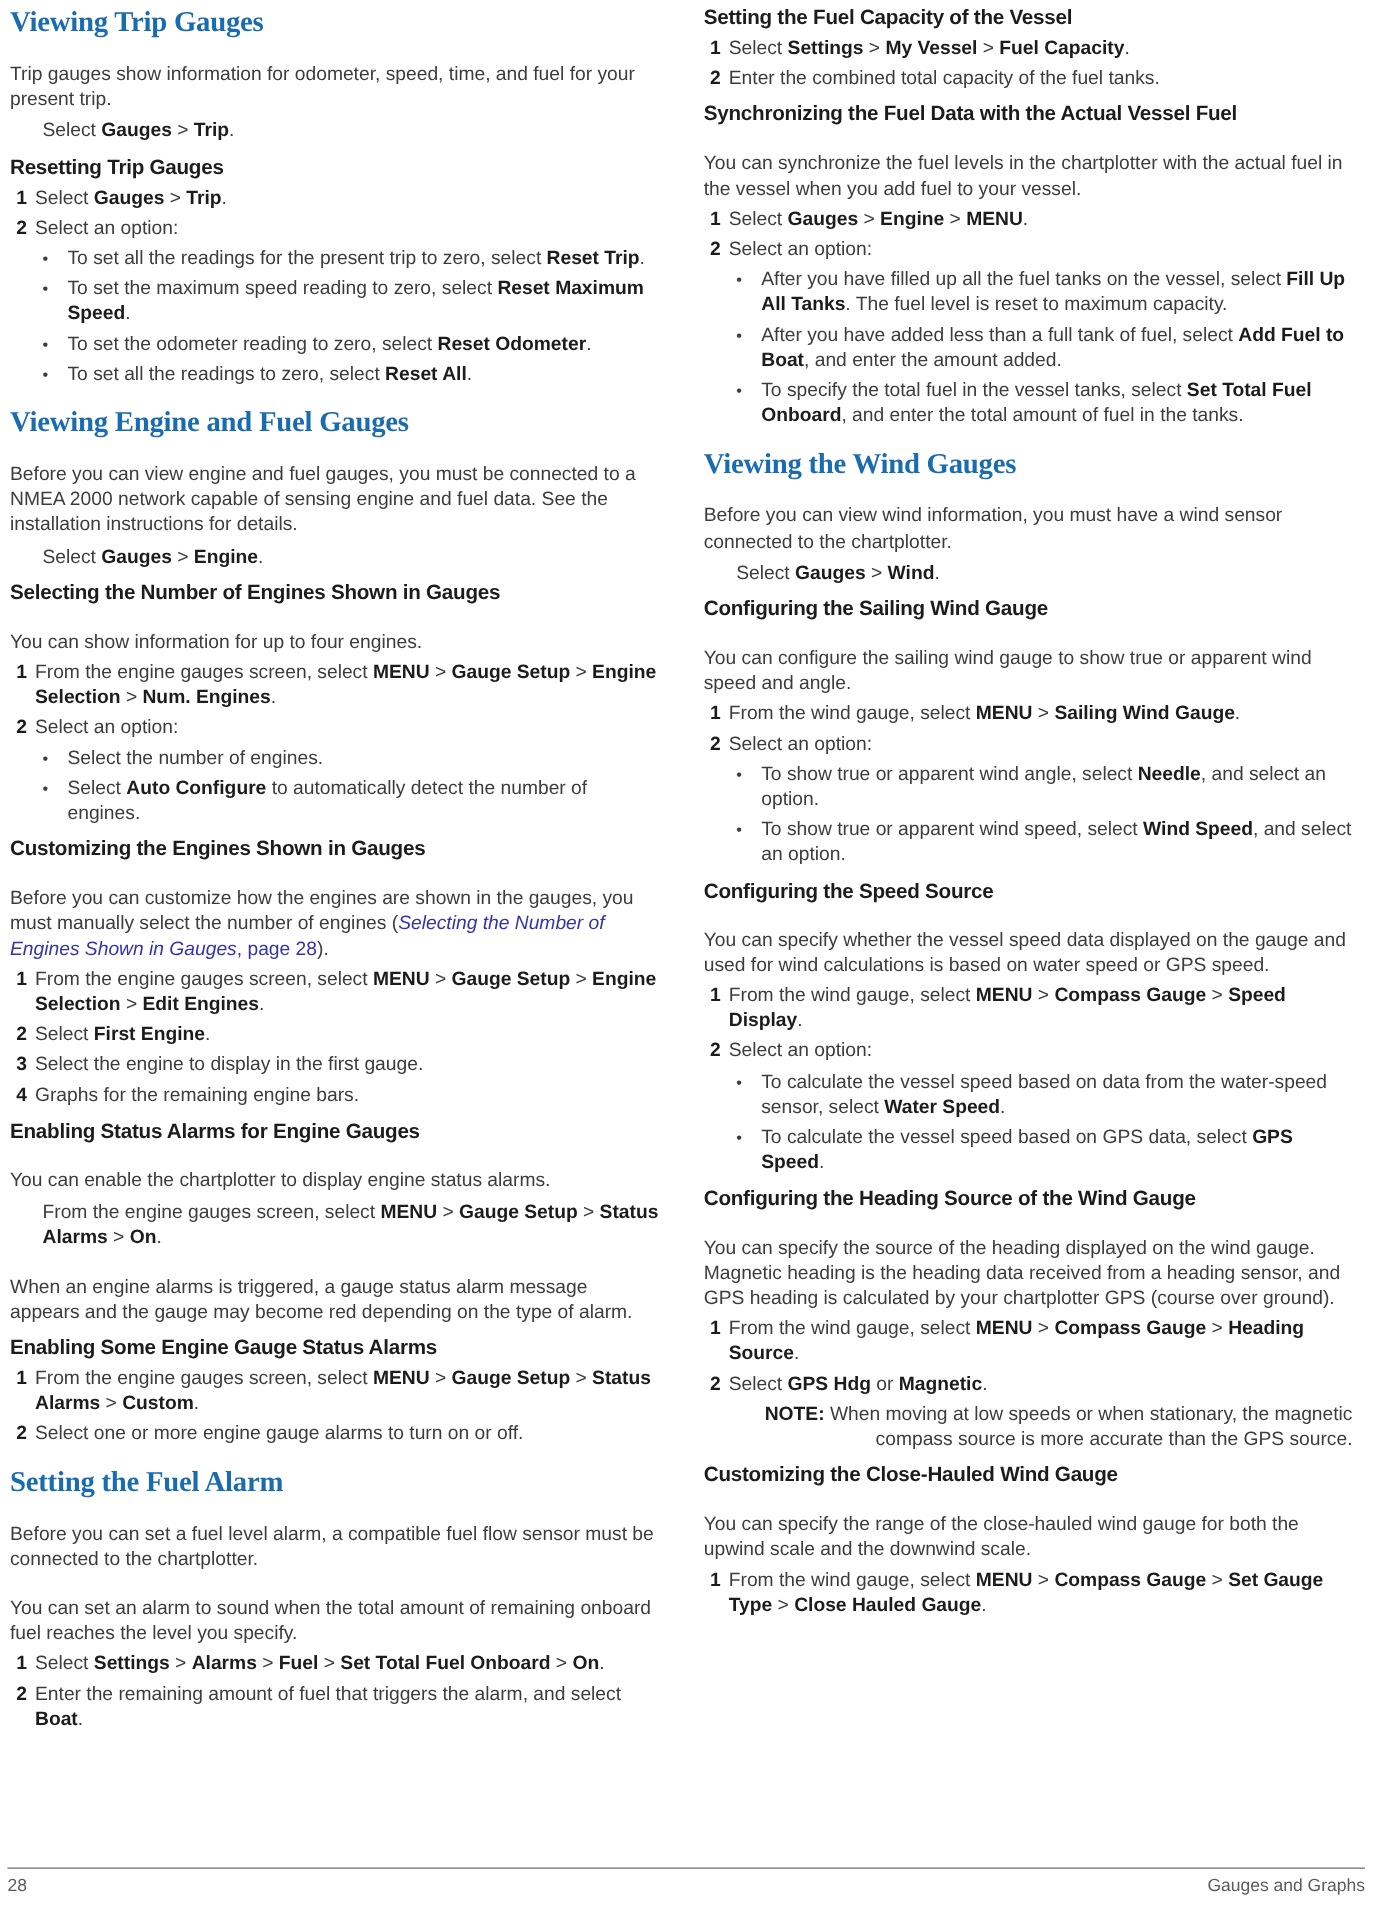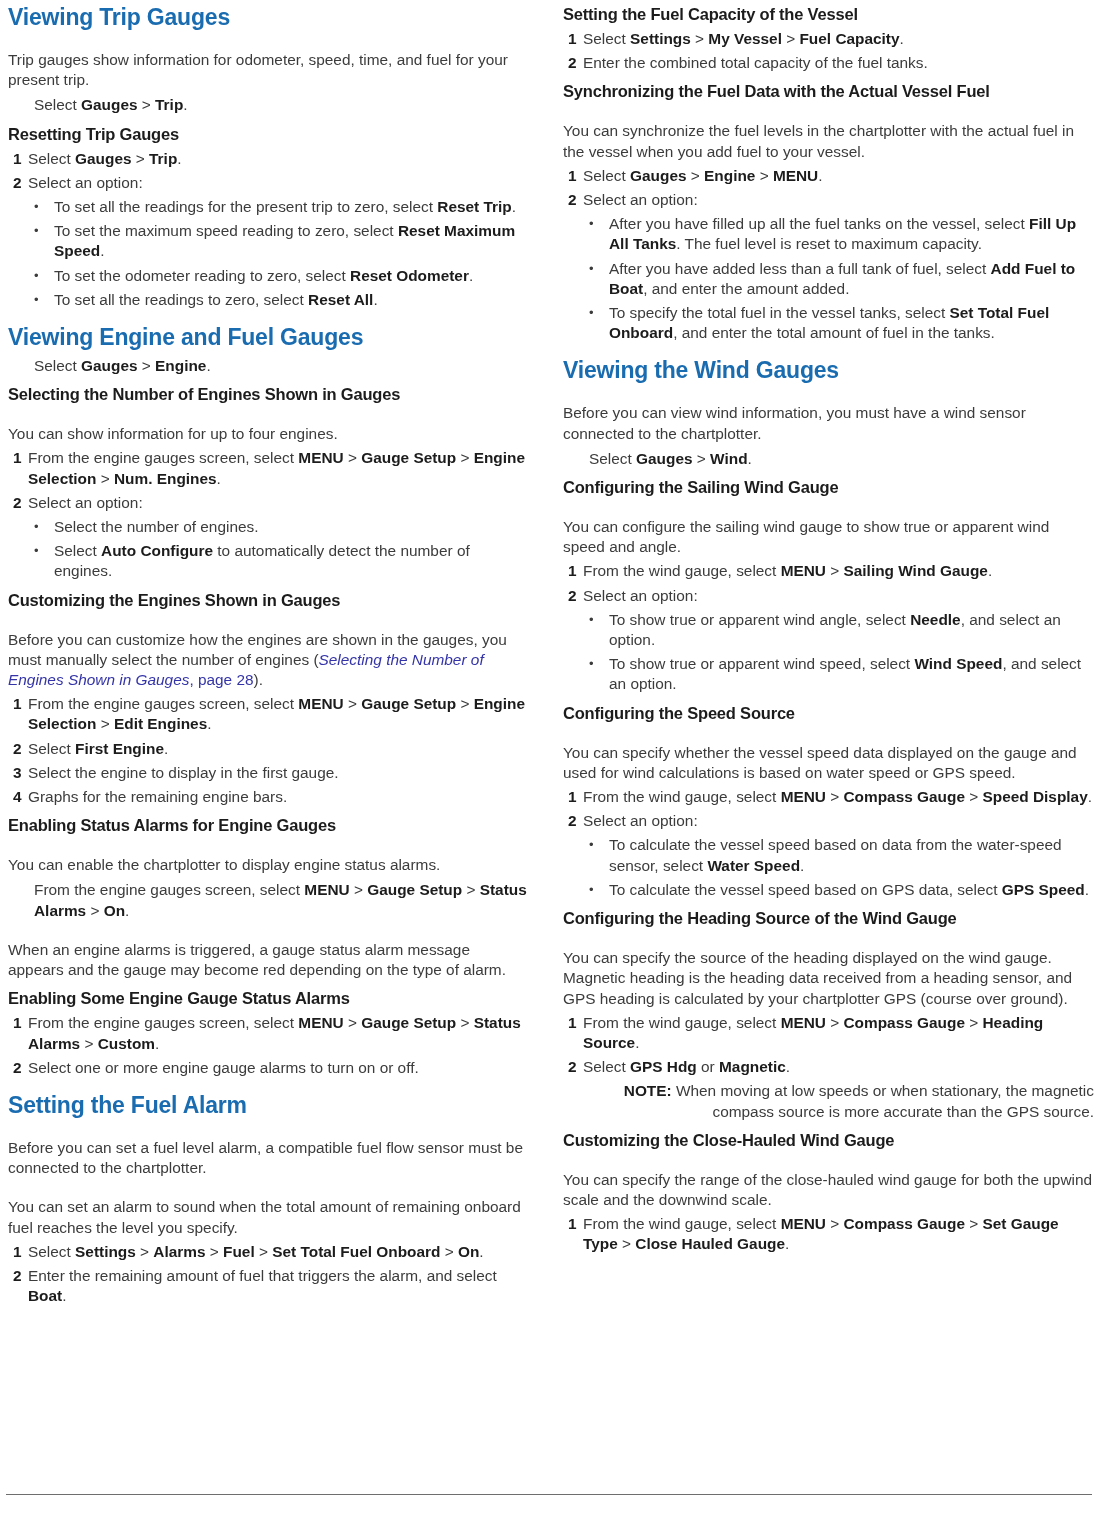--- a/index.html
+++ b/index.html
@@ -32,34 +32,34 @@
     padding-top: 4px;
   }
 
   .column {
     width: 549px;
     padding-left: 8px;
     padding-right: 22px;
   }
   .column.right {
     padding-left: 14px;
-    padding-right: 4px;
+    padding-right: 16px;
   }
 
   
 
   h1.h1 {
     font-size: 23px;
     line-height: 27px;
     font-weight: bold;
     color: #1a6cb0;
     margin: 0 0 1px 0;
     letter-spacing: -0.2px;
   }
-  .blk-h1 { margin-top: 14px; }
+  .blk-h1 { margin-top: 14px; font-family: Liberation Serif, serif; }
   .blk-h1:first-child { margin-top: 0; }
 
   h2.h2 {
     font-size: 16.5px;
     line-height: 21px;
     font-weight: bold;
     color: #1c1c1c;
     margin: 0 0 0 0;
     letter-spacing: -0.2px;
   }
@@ -217,20 +217,23 @@
           <div class="bullet">•</div>
           <div class="uli-body">To set the odometer reading to zero, select <b>Reset Odometer</b>.</div>
         </div>
         <div class="uli">
           <div class="bullet">•</div>
           <div class="uli-body">To set all the readings to zero, select <b>Reset All</b>.</div>
         </div>
         <div class="blk-h1">
           <h1 class="h1">Viewing Engine and Fuel Gauges</h1>
         </div>
+        <div class="blk-para">
+          <p class="para">Before you can view engine and fuel gauges, you must be connected to a NMEA 2000 network capable of sensing engine and fuel data. See the installation instructions for details.</p>
+        </div>
         <div class="blk-stepplain">
           <p class="step-plain">Select <b>Gauges</b> &gt; <b>Engine</b>.</p>
         </div>
         <div class="blk-h2">
           <h2 class="h2">Selecting the Number of Engines Shown in Gauges</h2>
         </div>
         <div class="blk-para">
           <p class="para">You can show information for up to four engines.</p>
         </div>
         <div class="oli">
@@ -428,15 +431,19 @@
         </div>
         <div class="oli">
           <div class="num">1</div>
           <div class="oli-body">From the wind gauge, select <b>MENU</b> &gt; <b>Compass Gauge</b> &gt; <b>Set Gauge Type</b> &gt; <b>Close Hauled Gauge</b>.</div>
         </div>
       </div>
   </div>
 
   <div class="footer">
     <div class="footer-rule"></div>
+    <div class="footer-row">
+      <div class="footer-page">28</div>
+      <div class="footer-title">Gauges and Graphs</div>
+    </div>
   </div>
 
 </div>
 
 </body></html>

